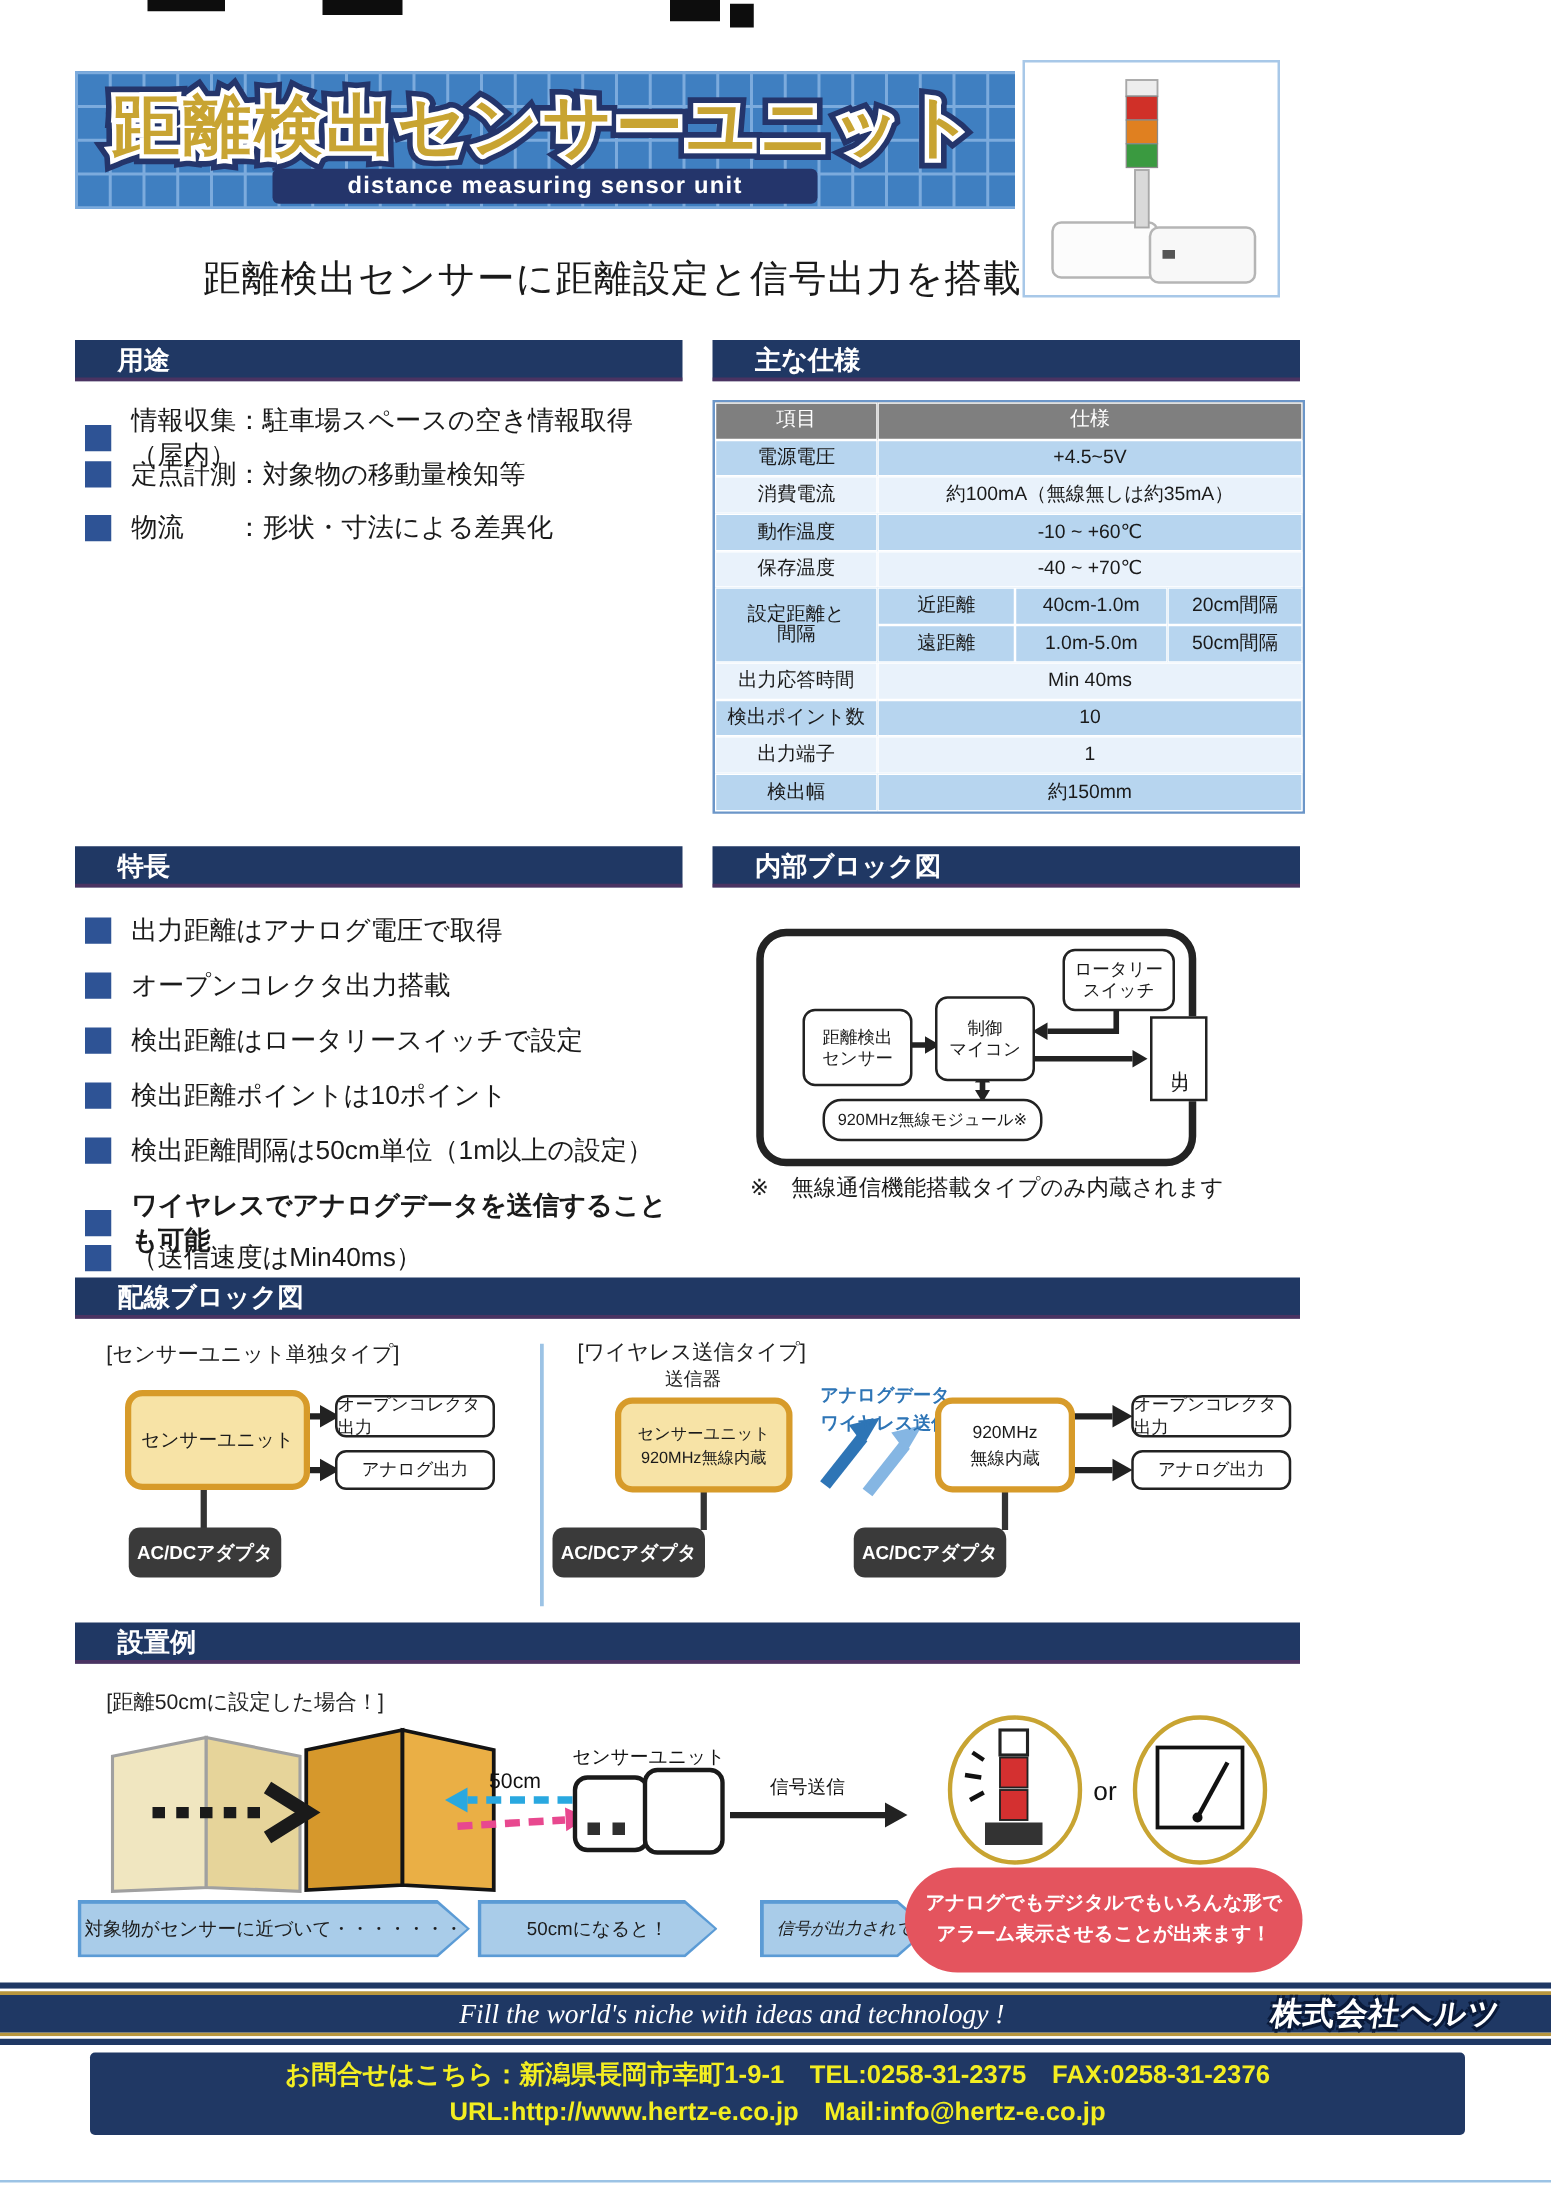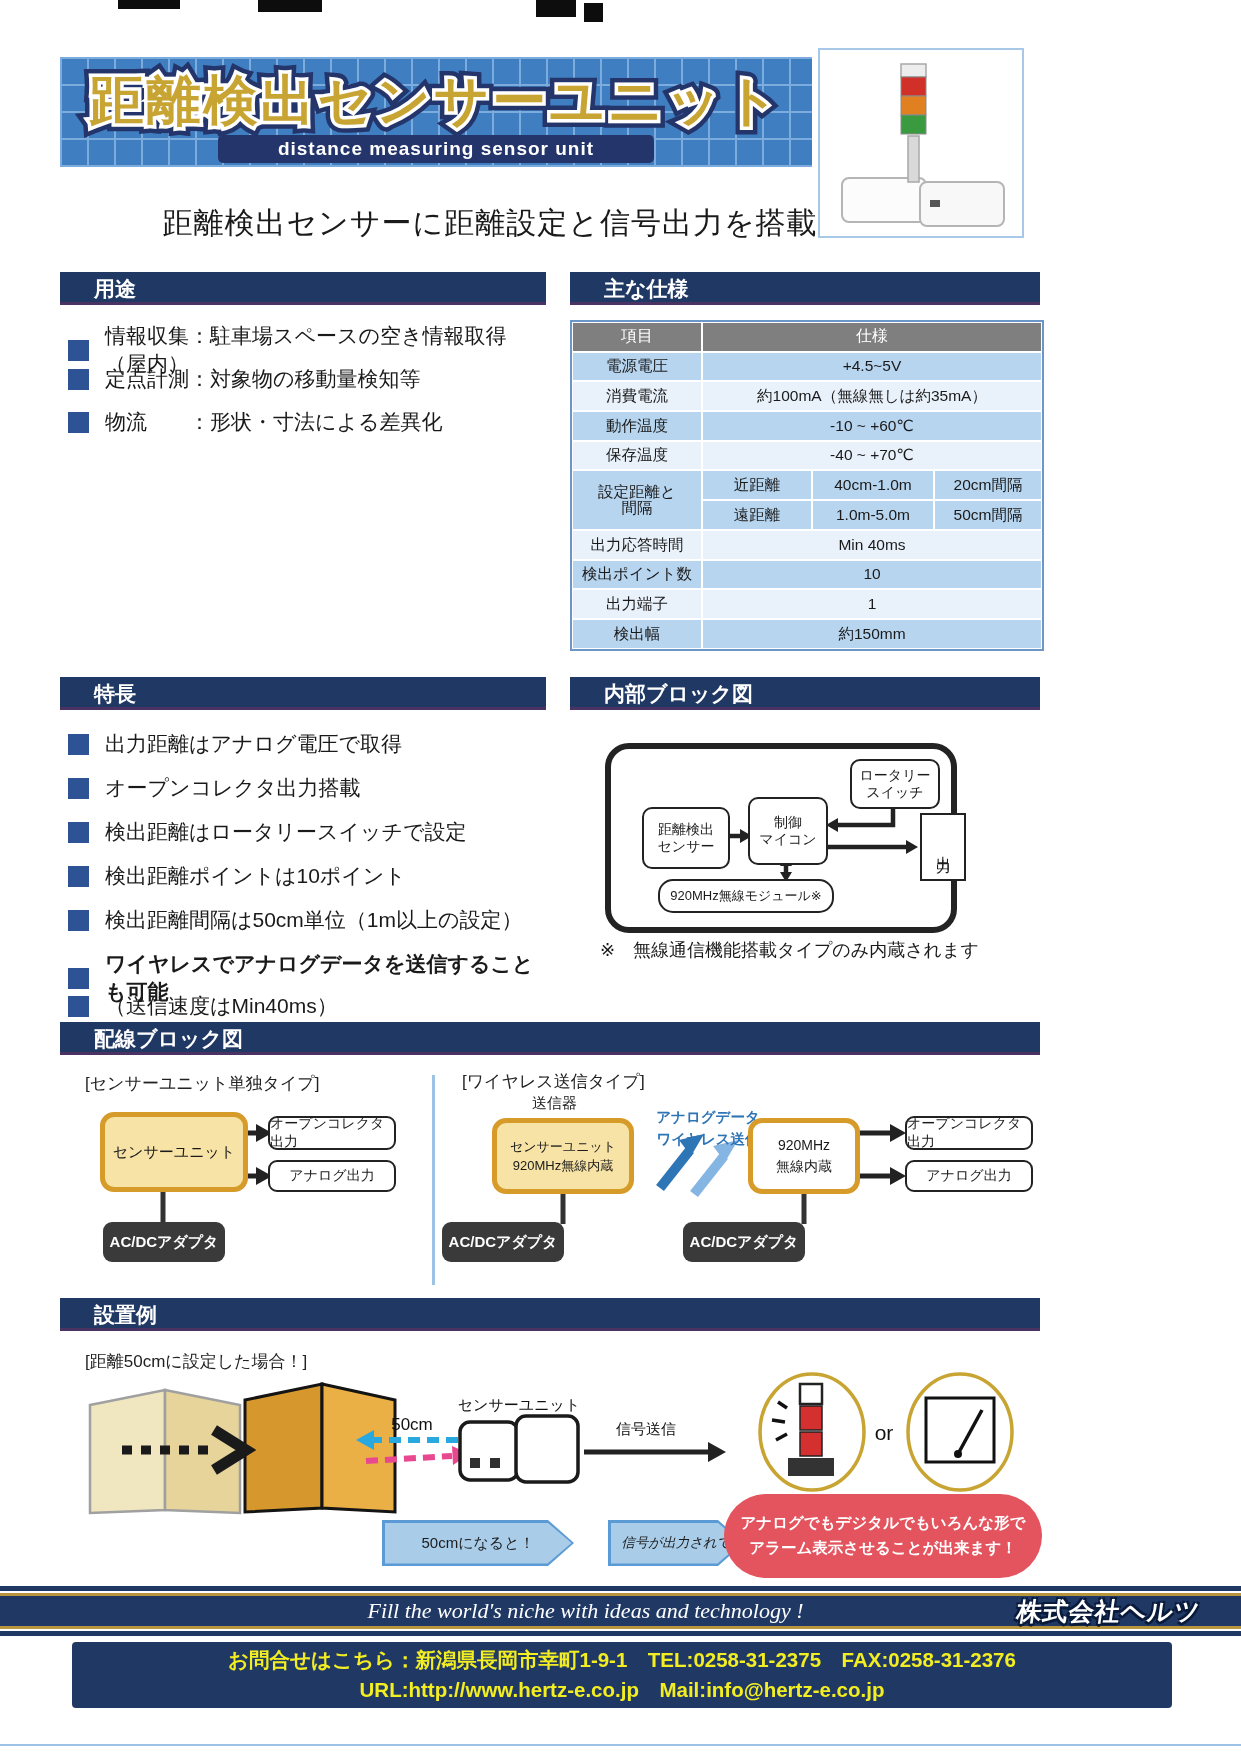--- a/index.html
+++ b/index.html
@@ -335,20 +335,25 @@
     <rect x="866" y="38" width="68" height="64" fill="#fff" stroke="#111" stroke-width="3"></rect>
     <line x1="898" y1="94" x2="922" y2="50" stroke="#111" stroke-width="3.5"></line>
     <circle cx="898" cy="94" r="4" fill="#111"></circle>
 
     <text x="352" y="70" text-anchor="middle" font-size="17" fill="#111">50cm</text>
     <text x="459" y="50" text-anchor="middle" font-size="15" fill="#111">センサーユニット</text>
     <text x="586" y="74" text-anchor="middle" font-size="15" fill="#111">信号送信</text>
     <text x="824" y="80" text-anchor="middle" font-size="21" fill="#111">or</text>
   </svg>
 
+  <div class="step" style="left:62px;width:314px;">
+    <div class="step-outer">
+        <div class="step-inner">対象物がセンサーに近づいて・・・・・・・</div>
+      </div>
+  </div>
   <div class="step" style="left:382px;width:192px;">
     <div class="step-outer">
         <div class="step-inner">50cmになると！</div>
       </div>
   </div>
   <div class="step" style="left:608px;width:136px;font-style:italic;">
     <div class="step-outer">
         <div class="step-inner" style="font-size:13.5px;">信号が出力されて</div>
       </div>
   </div>

